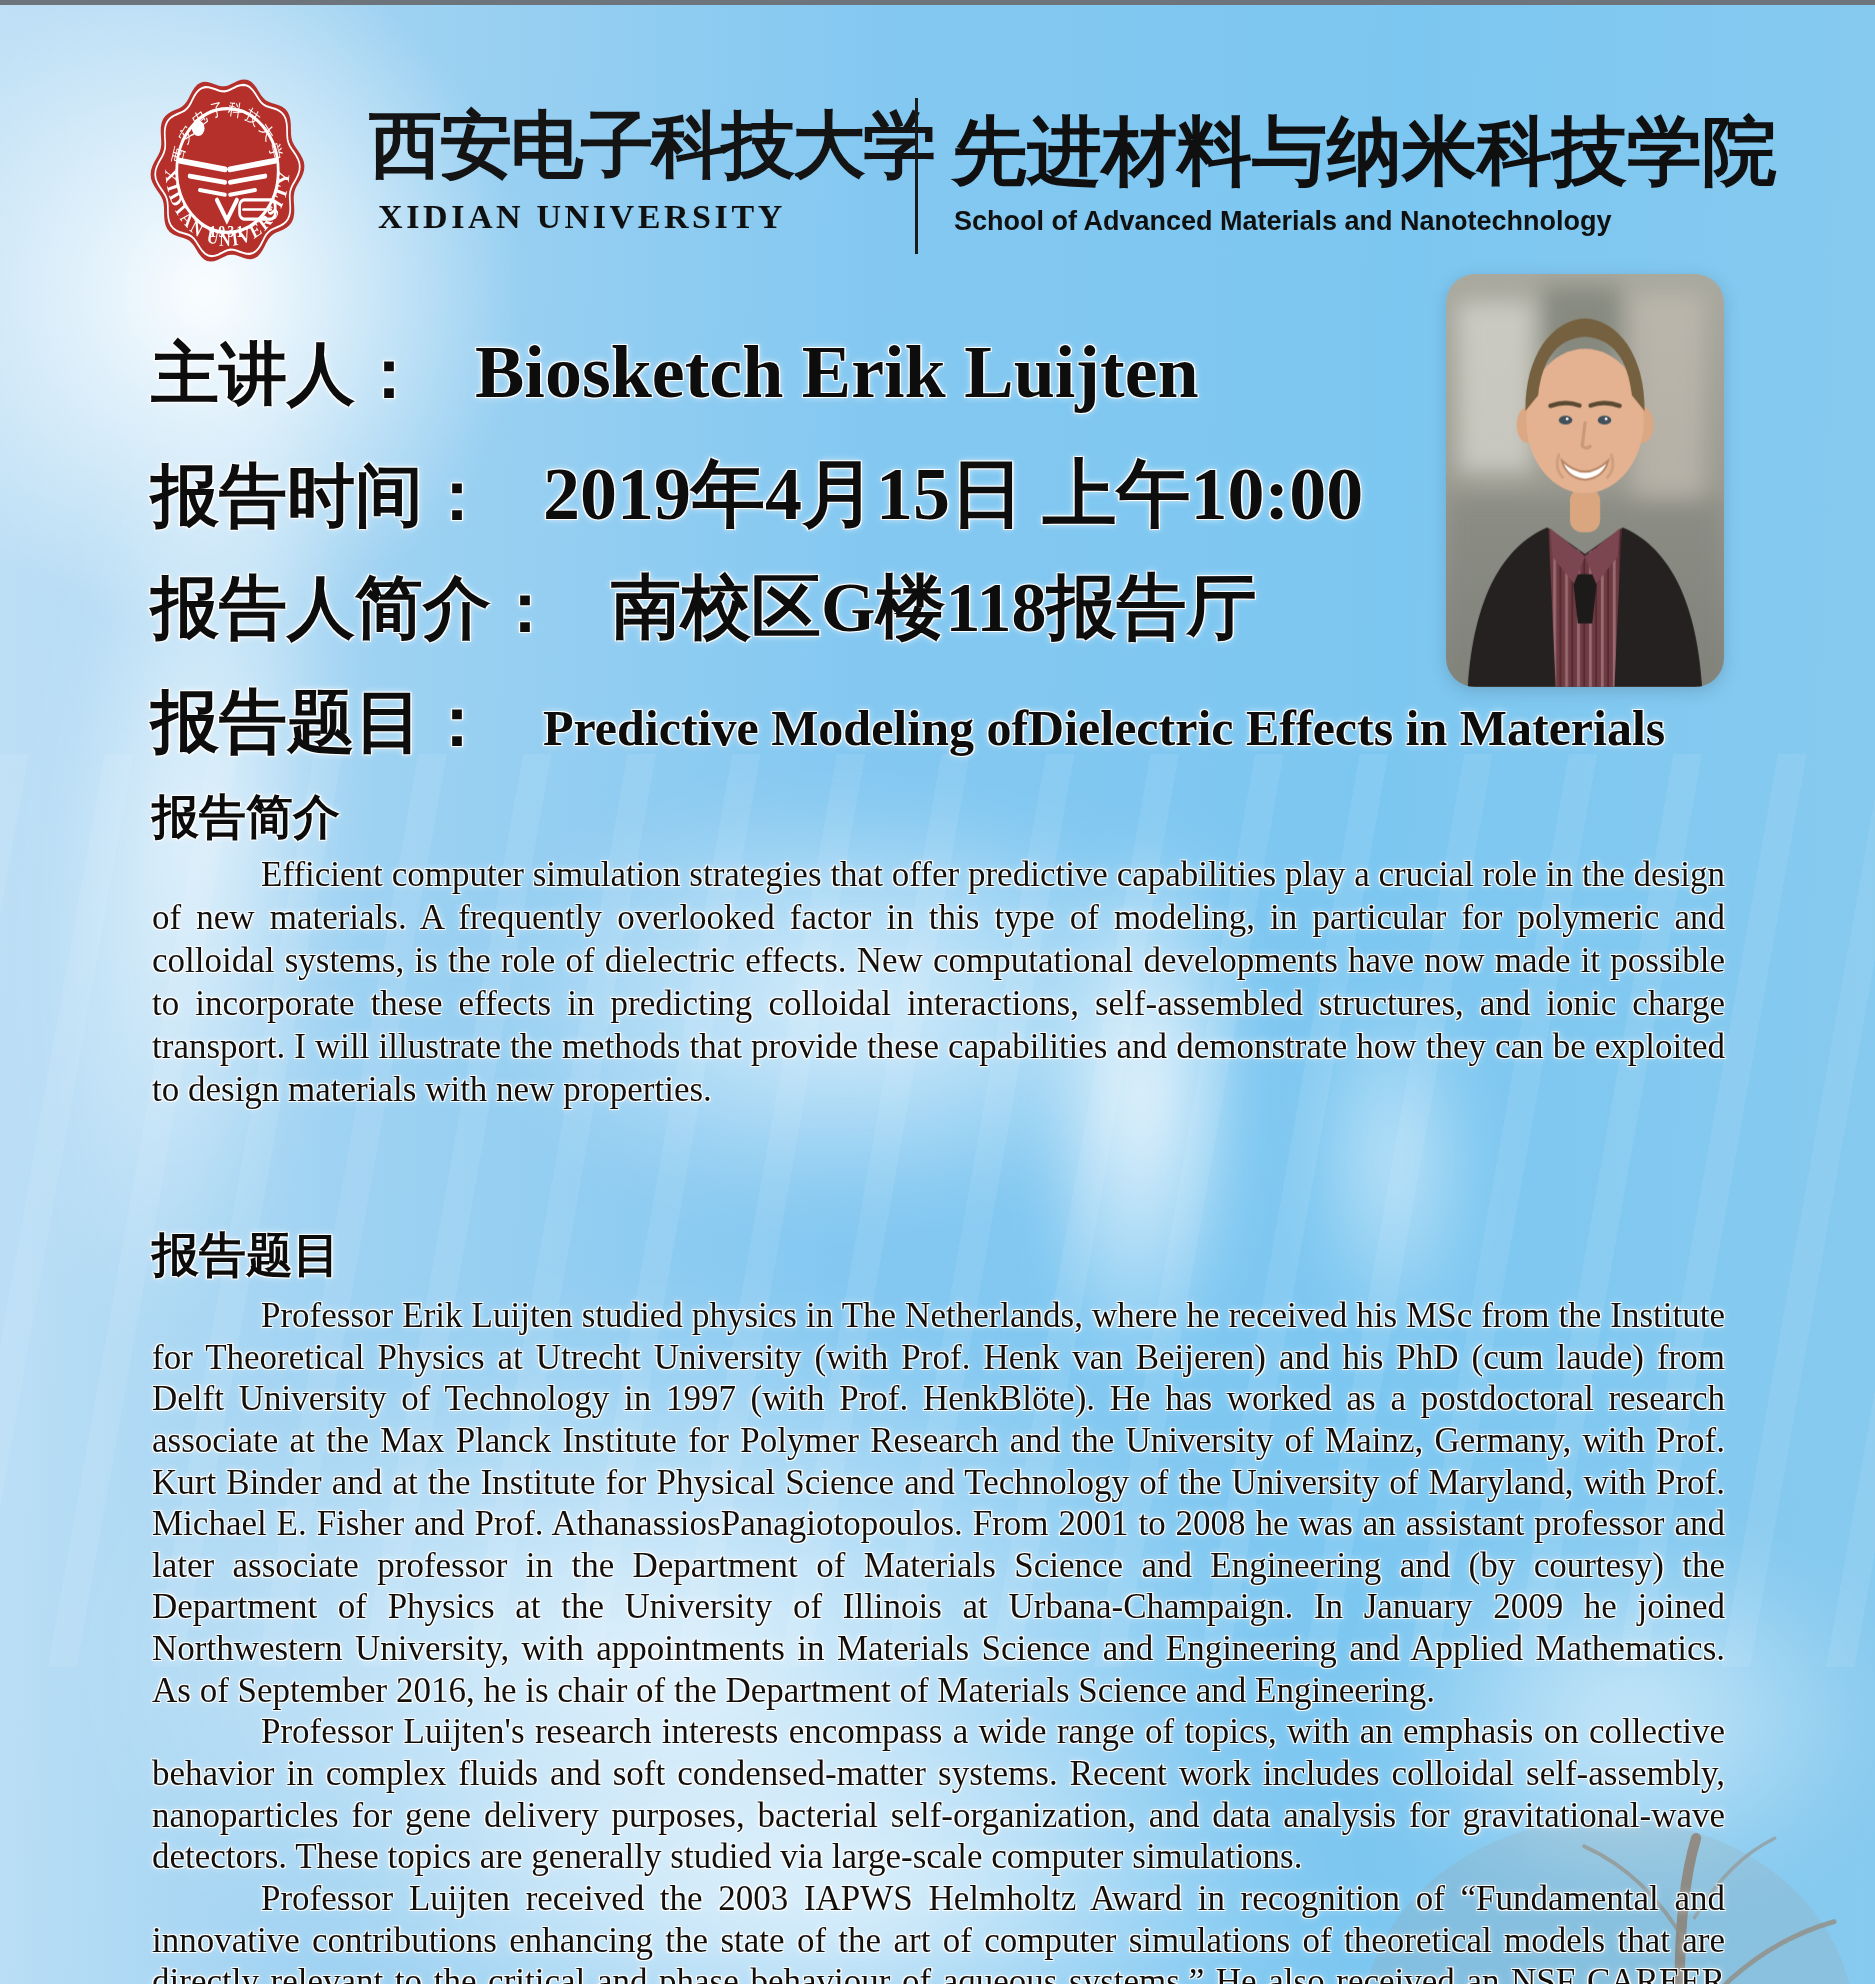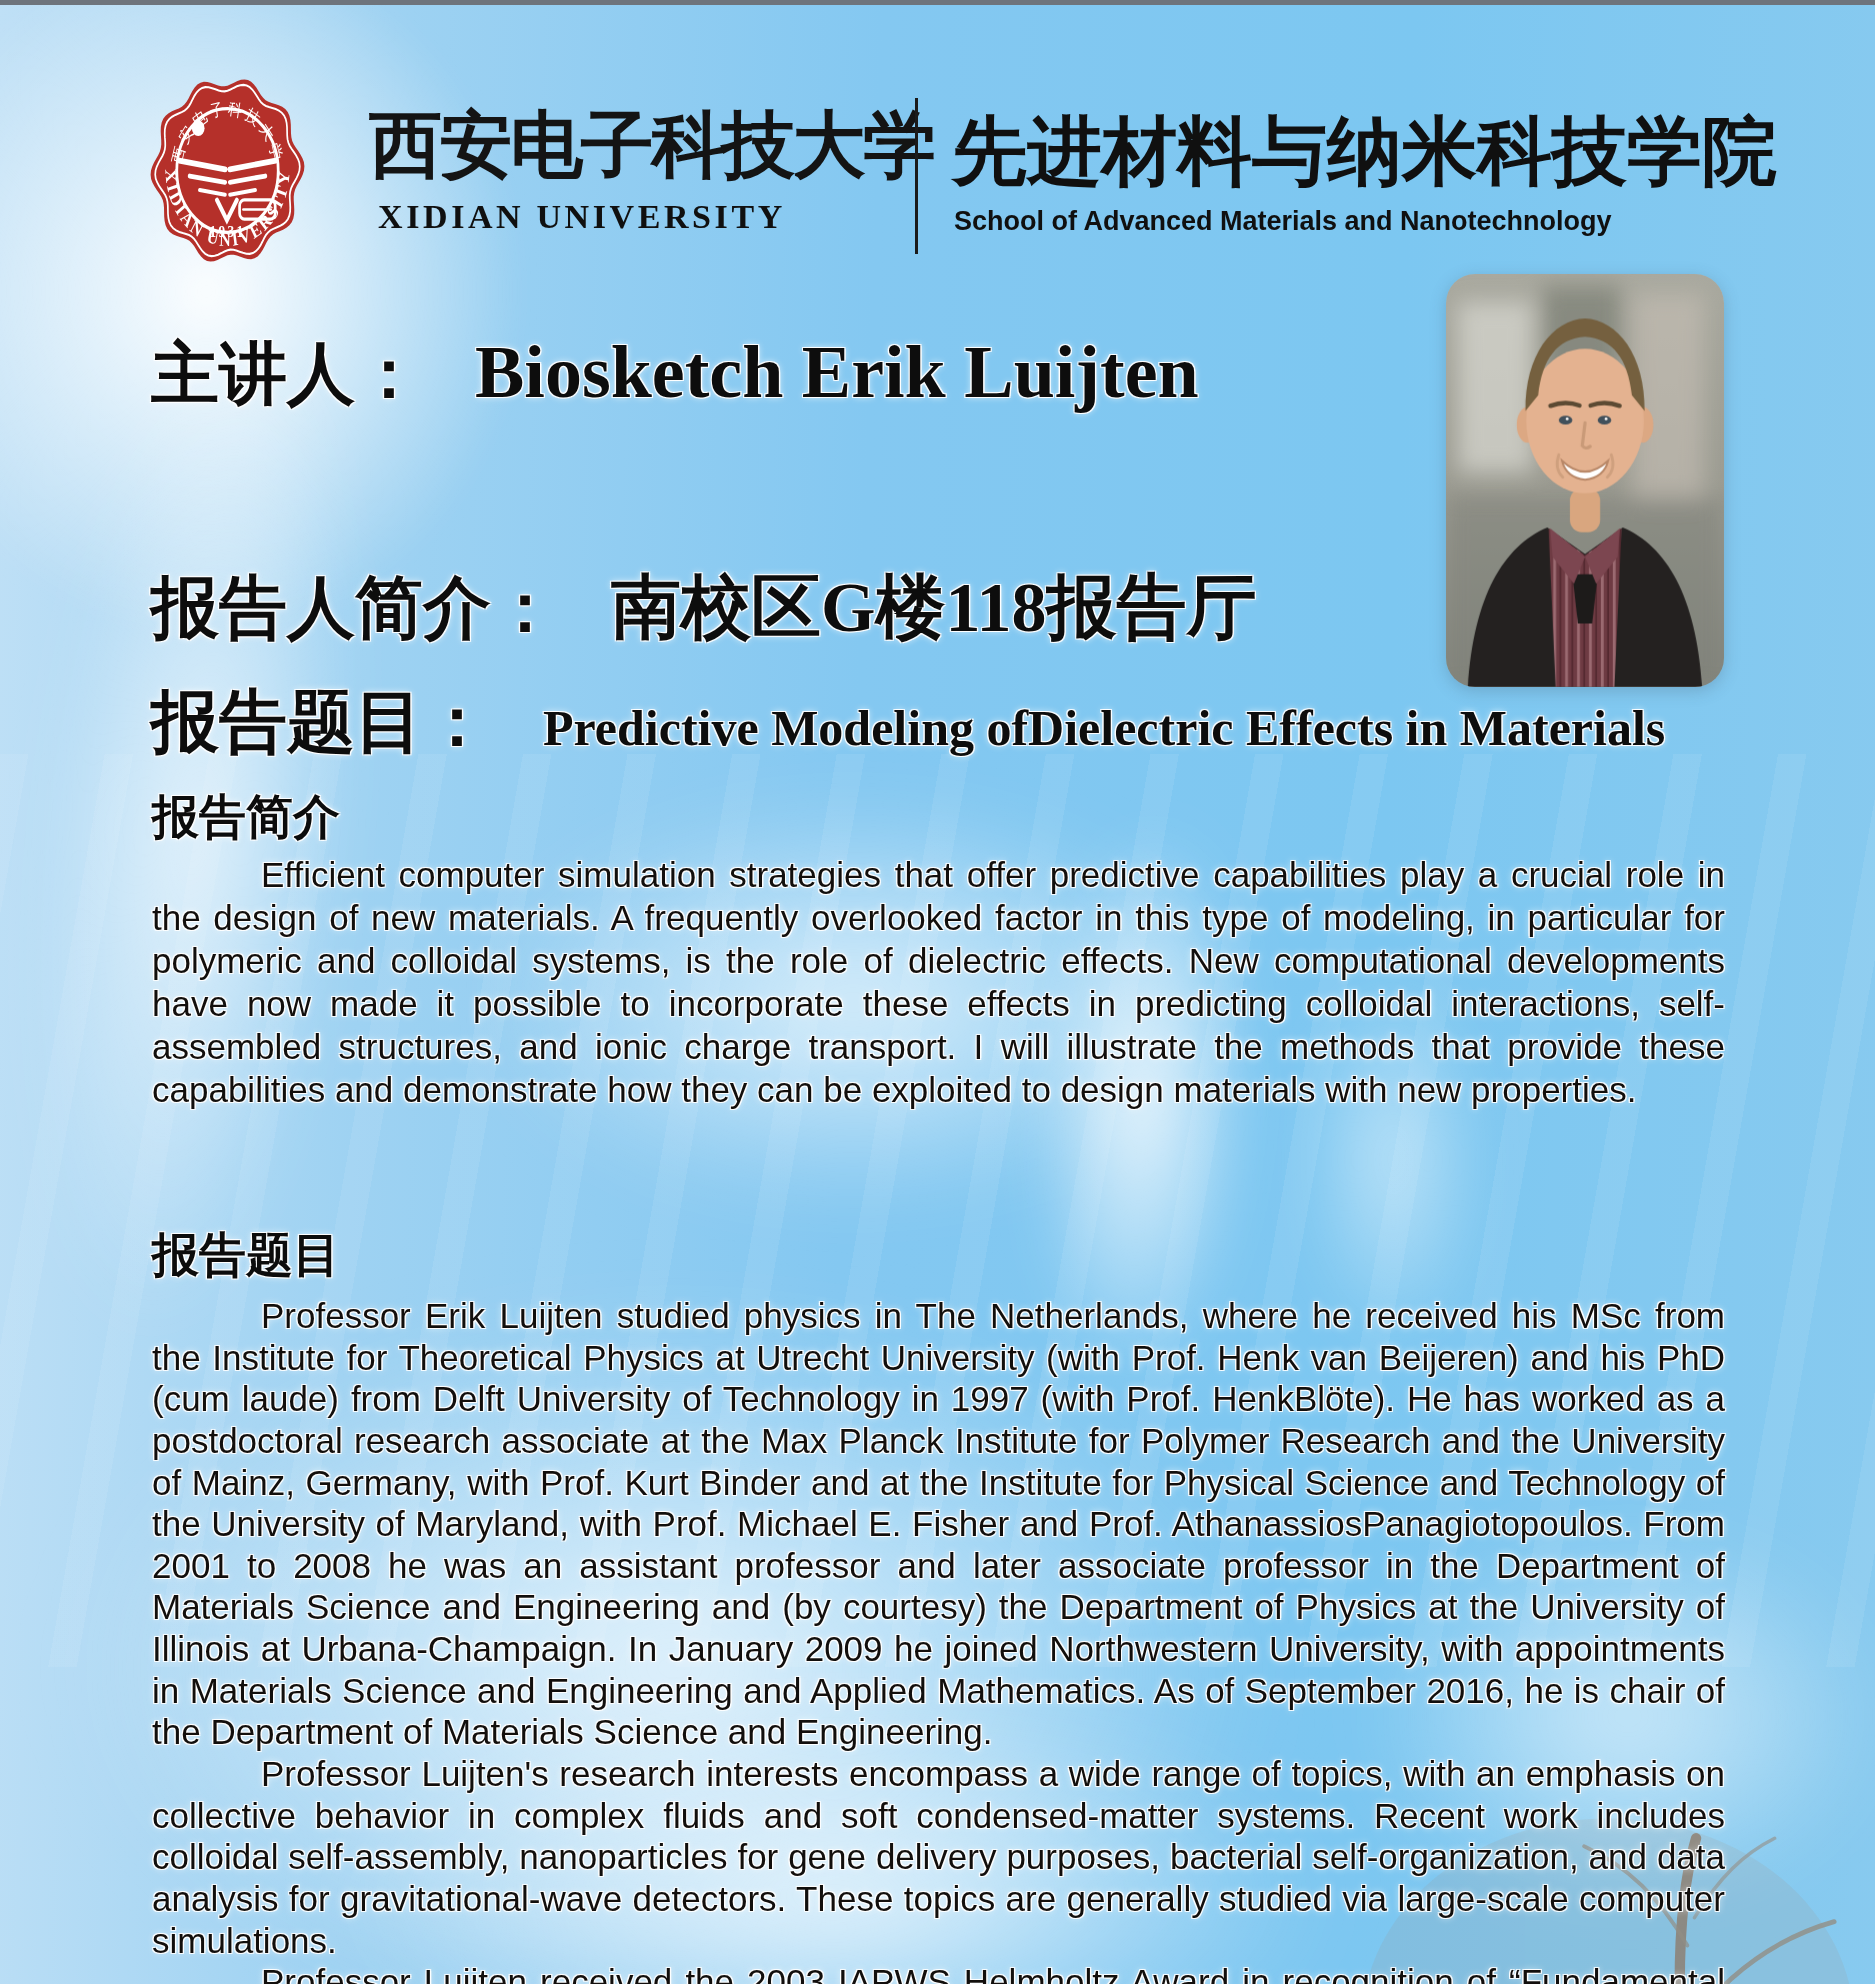--- a/index.html
+++ b/index.html
@@ -59,21 +59,21 @@
   
   .photo{position:absolute;left:1446px;top:274px;width:278px;height:413px;border-radius:29px;
     overflow:hidden;z-index:6;box-shadow:0 4px 16px rgba(60,80,100,.25);}
 
   
   .sec-head{position:absolute;left:152px;z-index:5;color:#0c0c0c;
     font-family:"Liberation Sans","DejaVu Sans",sans-serif;font-weight:900;font-size:47px;}
   .abstract-head{top:786px;}
   .bio-head{top:1224px;}
   .bodytext{position:absolute;left:152px;width:1573px;z-index:5;color:#120f0d;
-    font-family:Liberation Sans, sans-serif;text-align:justify;}
+    font-family:Liberation Serif, serif;text-align:justify;}
   .abstract-body{top:853px;font-size:35px;line-height:1.23;}
   .bio-body{top:1295px;font-size:35px;line-height:1.19;}
   .bodytext p{margin:0;text-indent:109px;}
 </style>
 </head>
 <body>
 
 <div class="poster">
 
   <div class="cloud c1"></div>
@@ -138,20 +138,23 @@
   </svg>
 
   <div class="uni-cn">西安电子科技大学</div>
   <div class="uni-en">XIDIAN UNIVERSITY</div>
   <div class="hdr-divider"></div>
   <div class="school-cn">先进材料与纳米科技学院</div>
   <div class="school-en">School of Advanced Materials and Nanotechnology</div>
 
   <div class="inforow row-speaker halo">
     <span class="lab">主讲人：</span><span class="val">Biosketch Erik Luijten</span>
+  </div>
+  <div class="inforow row-time halo">
+    <span class="lab">报告时间：</span><span class="val">2019年4月15日 上午10:00</span>
   </div>
   <div class="inforow row-venue halo">
     <span class="lab">报告人简介：</span><span class="val">南校区G楼118报告厅</span>
   </div>
   <div class="inforow row-topic halo">
     <span class="lab">报告题目：</span><span class="val">Predictive Modeling ofDielectric Effects in Materials</span>
   </div>
 
   <div class="photo">
     <svg viewBox="0 0 700 1040" width="278" height="413">

